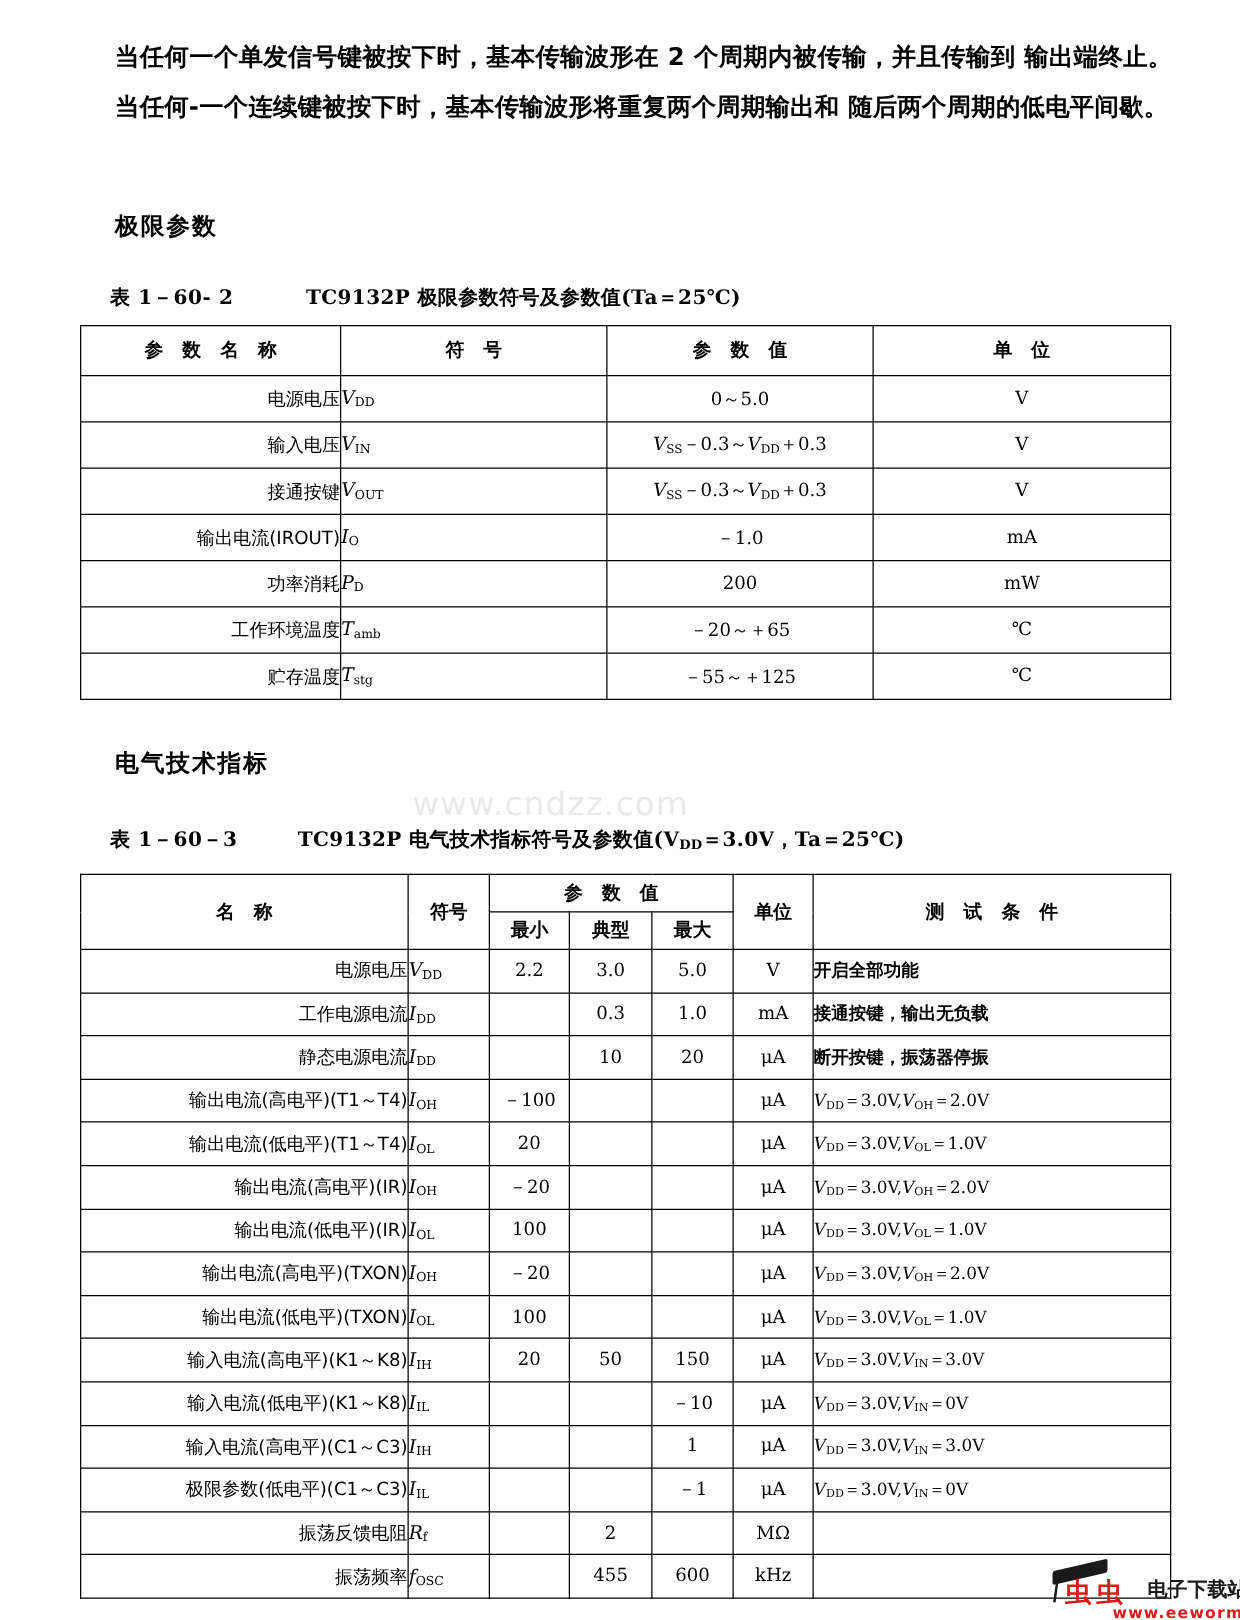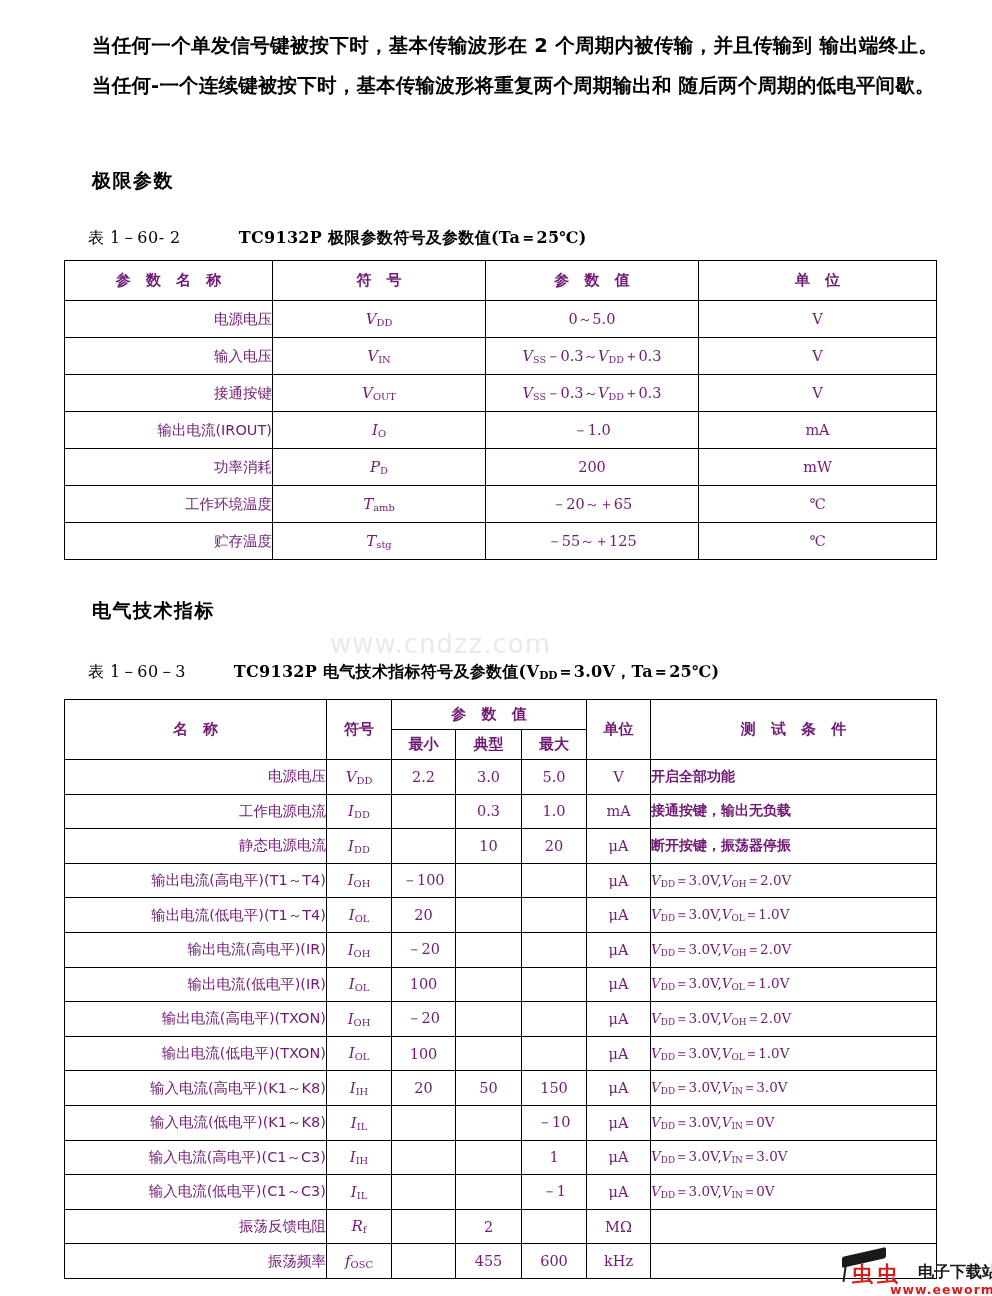--- a/index.html
+++ b/index.html
@@ -51,38 +51,38 @@
 
   
   .tbl-caption {
     position: absolute;
     font-family: "DejaVu Serif", "Liberation Serif", serif;
     font-size: 16px;
     font-weight: 700;
     color: #000;
     white-space: nowrap;
   }
-  .tbl-caption .cap-no { font-weight: 400; letter-spacing: 0.5px; }
+  .tbl-caption .cap-no { font-weight: 700; letter-spacing: 0.5px; }
   .tbl-caption .cap-title { font-weight: 700; letter-spacing: 0.3px; }
   #cap1 { left: 88px; top: 228px; }
   #cap1 .cap-title { margin-left: 58px; }
   #cap2 { left: 88px; top: 662px; }
   #cap2 .cap-title { margin-left: 48px; }
 
   sub { font-size: 0.66em; vertical-align: -0.22em; letter-spacing: 0; }
   .it { font-style: italic; }
 
   
   .dtable {
     position: absolute;
     border-collapse: collapse;
     table-layout: fixed;
     font-family: "DejaVu Serif", "Liberation Serif", serif;
     font-size: 15px;
-    color: #701a75;
+    color: #000000;
     padding-left: 11px;
   }
   .dtable td, .dtable th {
     border: 1px solid #000;
     padding: 0;
     font-weight: normal;
     vertical-align: middle;
   }
   .dtable .hd {
     text-align: center;
@@ -98,21 +98,21 @@
   }
   .namecell {
     text-align: right;
     padding-left: 14px;
     font-family: "DejaVu Sans", "Liberation Sans", sans-serif;
     font-size: 14.5px;
     font-weight: 600;
     white-space: nowrap;
   }
   .symcell {
-    text-align: center;
+    text-align: left;
     padding-left: 12px;
     font-family: "DejaVu Serif", "Liberation Serif", serif;
     font-size: 15px;
     white-space: nowrap;
   }
   .valcell {
     text-align: center;
     font-family: "DejaVu Serif", "Liberation Serif", serif;
     font-size: 14.5px;
     white-space: nowrap;
@@ -431,21 +431,21 @@
         <tr>
           <td class="namecell">输入电流(高电平)(C1～C3)</td>
           <td class="symcell"><span class="it">I</span><sub>IH</sub></td>
           <td class="valcell"></td>
           <td class="valcell"></td>
           <td class="valcell">1</td>
           <td class="unitcell">μA</td>
           <td class="condcell"><span class="it">V</span><sub>DD</sub>＝3.0V,<span class="it">V</span><sub>IN</sub>＝3.0V</td>
         </tr>
         <tr>
-          <td class="namecell">输入电流(低电平)(C1～C3)</td>
+          <td class="namecell">极限参数(低电平)(C1～C3)</td>
           <td class="symcell"><span class="it">I</span><sub>IL</sub></td>
           <td class="valcell"></td>
           <td class="valcell"></td>
           <td class="valcell">－1</td>
           <td class="unitcell">μA</td>
           <td class="condcell"><span class="it">V</span><sub>DD</sub>＝3.0V,<span class="it">V</span><sub>IN</sub>＝0V</td>
         </tr>
         <tr>
           <td class="namecell">振荡反馈电阻</td>
           <td class="symcell"><span class="it">R</span><sub>f</sub></td>

